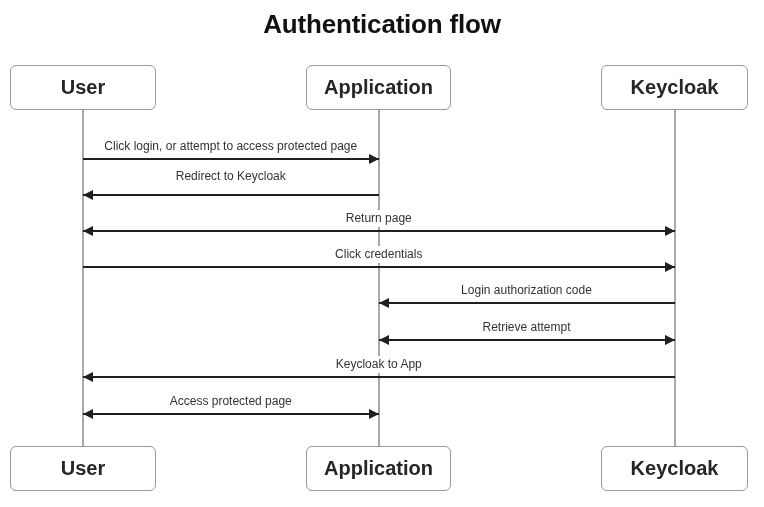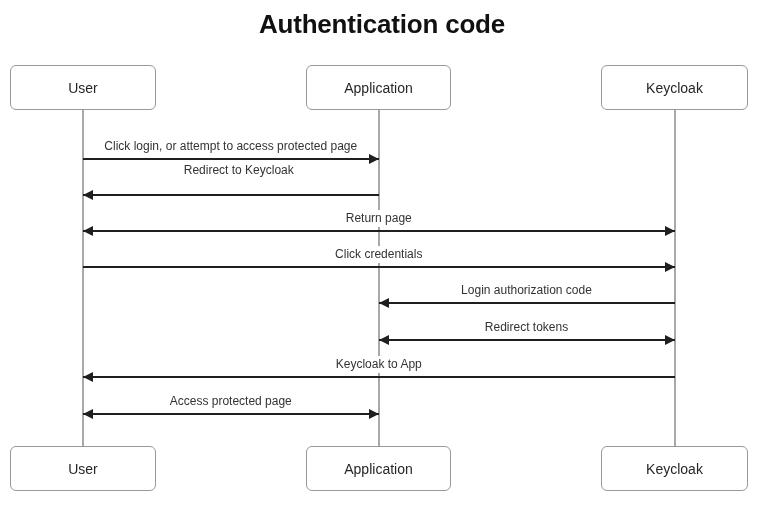--- a/index.html
+++ b/index.html
@@ -29,21 +29,21 @@
     position:absolute;
     height:45px;
     box-sizing:border-box;
     background:#ffffff;
     border:1.5px solid var(--box-border);
     border-radius:6px;
     display:flex;align-items:center;justify-content:center;
     z-index:3;
   }
   .actor-label{
-    font-size:14px;font-weight:400;color:var(--box-text);
+    font-size:20px;font-weight:700;color:var(--box-text);
   }
   .lifeline{
     position:absolute;width:2px;background:var(--lifeline-color);z-index:0;
   }
   .msg-line{
     position:absolute;height:2px;background:var(--line-color);z-index:2;
   }
   .arrow-head{
     position:absolute;width:0;height:0;
     border-top:5px solid transparent;
@@ -60,21 +60,21 @@
     background:var(--bg);
     padding:0 5px;
     white-space:nowrap;
     z-index:1;
   }
 </style>
 </head>
 <body>
 
 <div class="canvas">
-  <div class="title">Authentication code</div>
+  <div class="title">Authentication flow</div>
   <div id="diagram">
       <div class="lifeline" style="left: 82px; top: 109px; height: 338px;"></div>
       <div class="actor-box" style="left: 10px; top: 65px; width: 146px;">
         <span class="actor-label">User</span>
       </div>
       <div class="actor-box" style="left: 10px; top: 446px; width: 146px;">
         <span class="actor-label">User</span>
       </div>
       <div class="lifeline" style="left: 377.5px; top: 109px; height: 338px;"></div>
       <div class="actor-box" style="left: 306px; top: 65px; width: 145px;">
@@ -88,35 +88,35 @@
         <span class="actor-label">Keycloak</span>
       </div>
       <div class="actor-box" style="left: 601px; top: 446px; width: 147px;">
         <span class="actor-label">Keycloak</span>
       </div>
       <div class="msg-line" style="left: 83px; top: 158px; width: 295.5px;"></div>
       <div class="arrow-head right" style="left: 368.5px; top: 154px;"></div>
       <div class="msg-label" style="left: 230.75px; top: 138px;">Click login, or attempt to access protected page</div>
       <div class="msg-line" style="left: 83px; top: 194px; width: 295.5px;"></div>
       <div class="arrow-head left" style="left: 83px; top: 190px;"></div>
-      <div class="msg-label" style="left: 230.75px; top: 162px; margin-left: 8px;">Redirect to Keycloak</div>
+      <div class="msg-label" style="left: 230.75px; top: 168px;">Redirect to Keycloak</div>
       <div class="msg-line" style="left: 83px; top: 230px; width: 591.5px;"></div>
       <div class="arrow-head left" style="left: 83px; top: 226px;"></div>
       <div class="arrow-head right" style="left: 664.5px; top: 226px;"></div>
       <div class="msg-label" style="left: 378.75px; top: 210px;">Return page</div>
       <div class="msg-line" style="left: 83px; top: 266px; width: 591.5px;"></div>
       <div class="arrow-head right" style="left: 664.5px; top: 262px;"></div>
       <div class="msg-label" style="left: 378.75px; top: 246px;">Click credentials</div>
       <div class="msg-line" style="left: 378.5px; top: 302px; width: 296px;"></div>
       <div class="arrow-head left" style="left: 378.5px; top: 298px;"></div>
       <div class="msg-label" style="left: 526.5px; top: 282px;">Login authorization code</div>
       <div class="msg-line" style="left: 378.5px; top: 339px; width: 296px;"></div>
       <div class="arrow-head right" style="left: 664.5px; top: 335px;"></div>
       <div class="arrow-head left" style="left: 378.5px; top: 335px;"></div>
-      <div class="msg-label" style="left: 526.5px; top: 319px;">Redirect tokens</div>
+      <div class="msg-label" style="left: 526.5px; top: 319px;">Retrieve attempt</div>
       <div class="msg-line" style="left: 83px; top: 376px; width: 591.5px;"></div>
       <div class="arrow-head left" style="left: 83px; top: 372px;"></div>
       <div class="msg-label" style="left: 378.75px; top: 356px;">Keycloak to App</div>
       <div class="msg-line" style="left: 83px; top: 413px; width: 295.5px;"></div>
       <div class="arrow-head right" style="left: 368.5px; top: 409px;"></div>
       <div class="arrow-head left" style="left: 83px; top: 409px;"></div>
       <div class="msg-label" style="left: 230.75px; top: 393px;">Access protected page</div>
     </div>
 </div>
 

